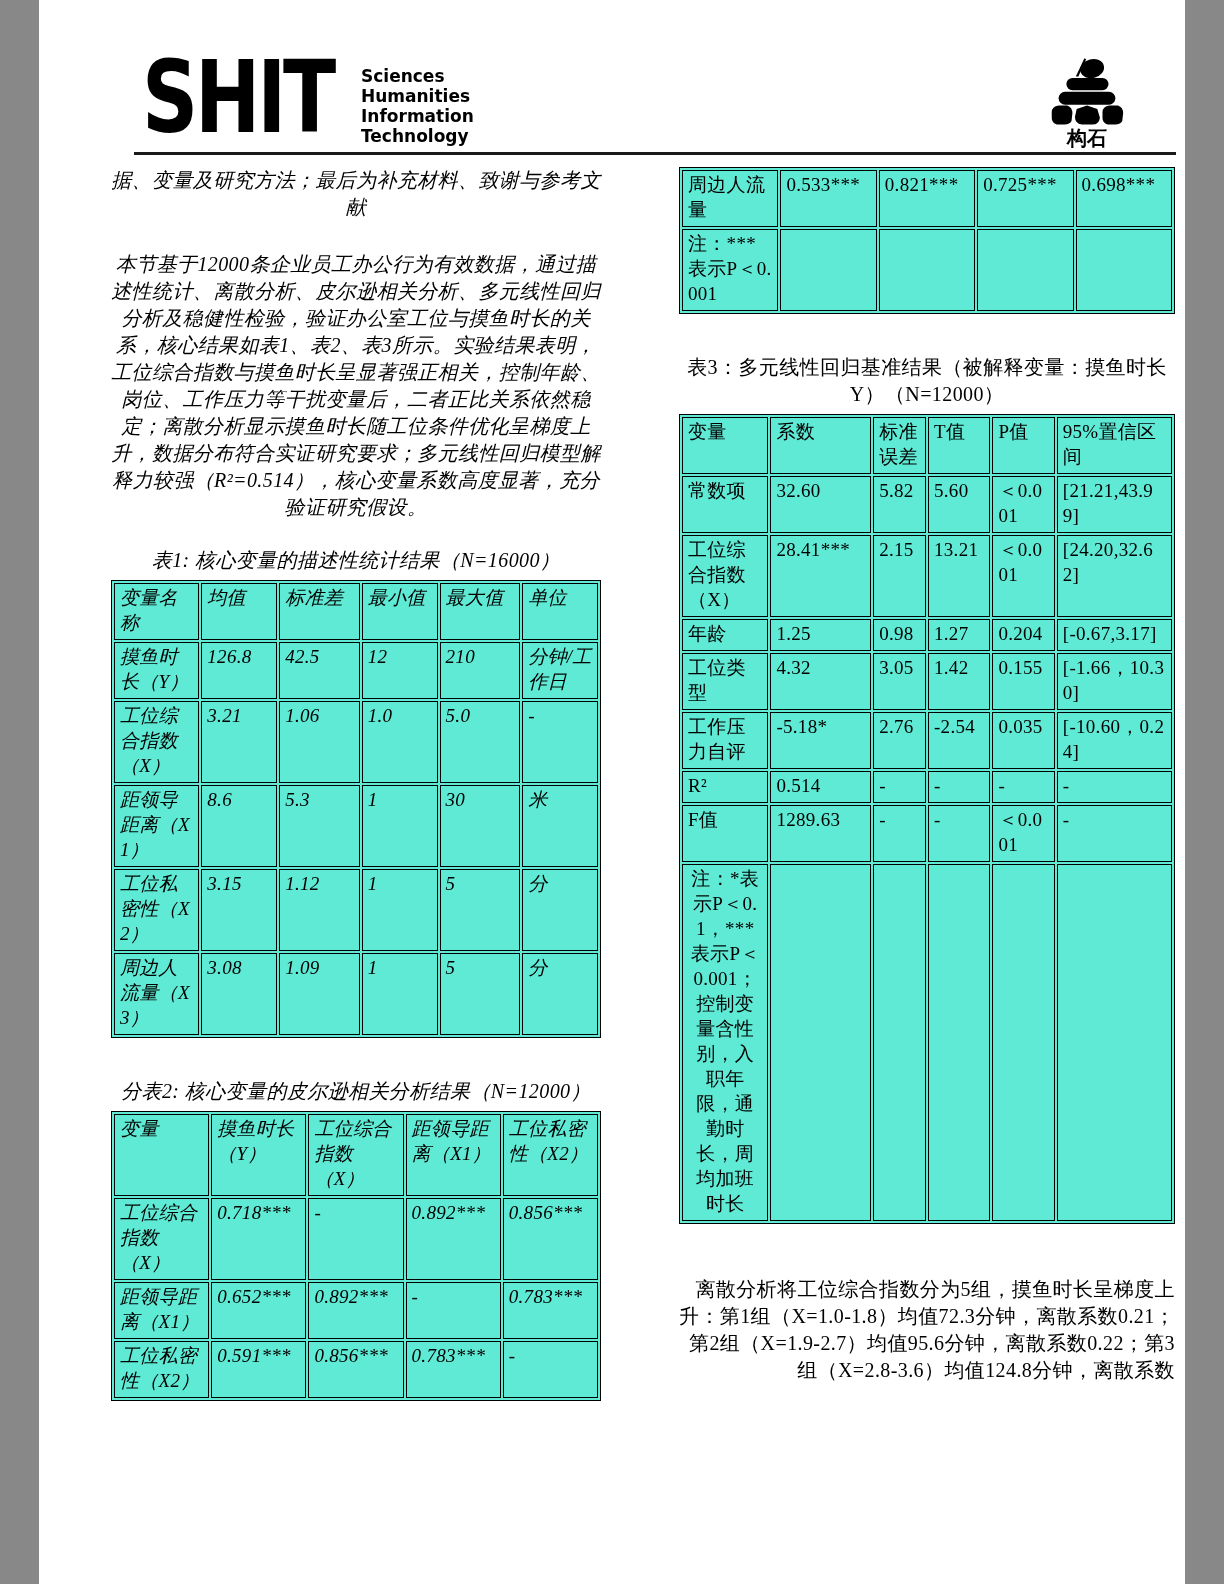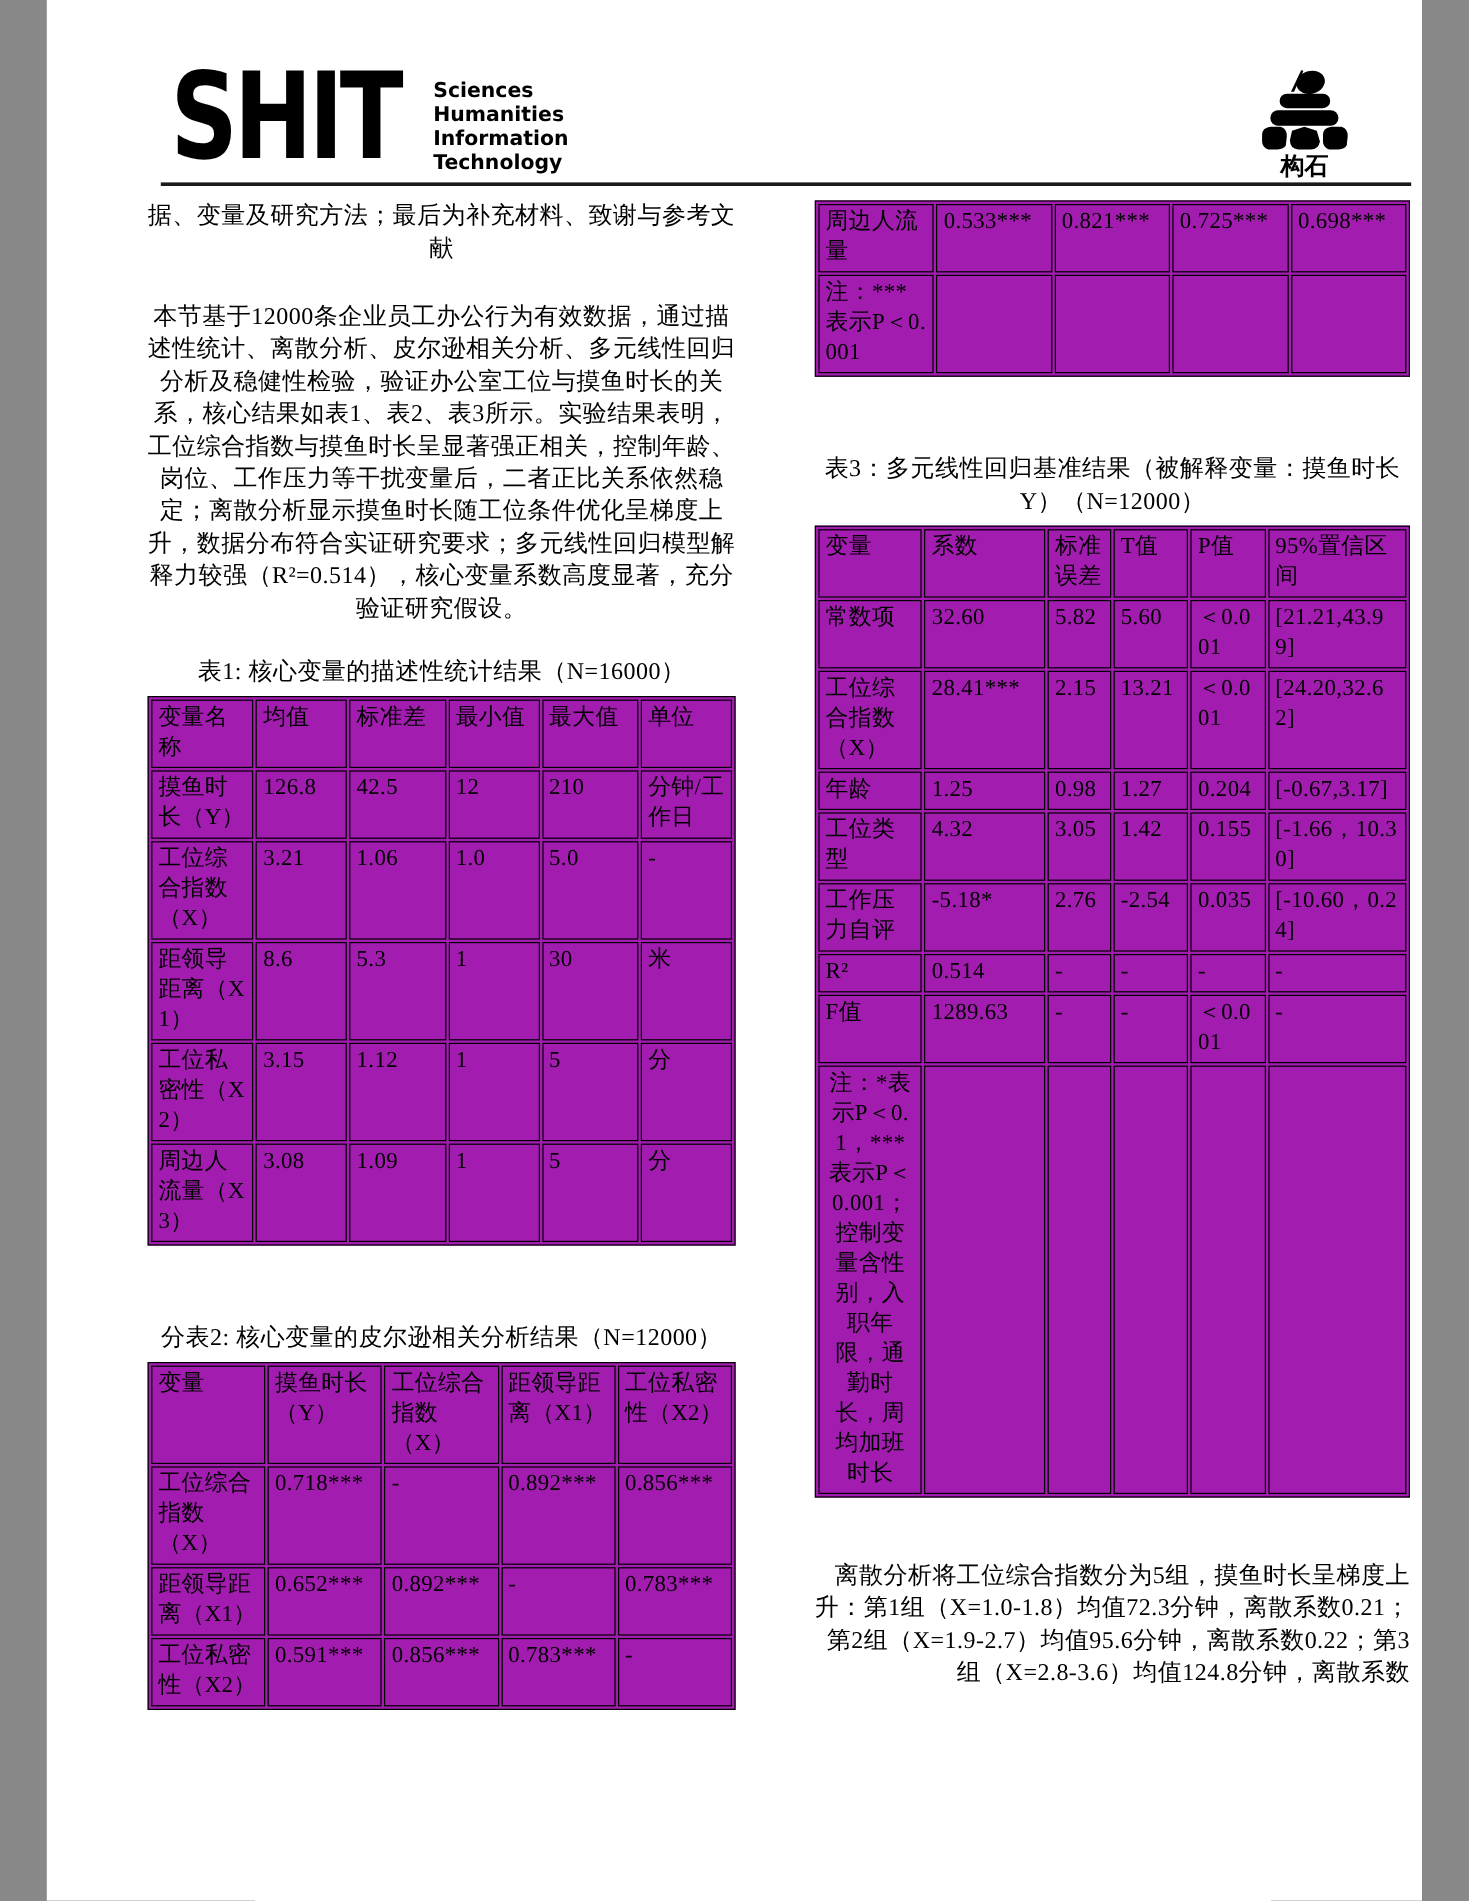--- a/index.html
+++ b/index.html
@@ -13,33 +13,33 @@
   .logo-sub{position:absolute;left:322px;top:66px;font-family:"DejaVu Sans","Liberation Sans",sans-serif;
             font-weight:bold;font-size:17px;line-height:20px;}
   .emblem{position:absolute;left:1000px;top:54px;width:96px;text-align:center;}
   .emblem svg{display:block;margin:0 auto;}
   .emblem-label{font-family:"DejaVu Sans","Liberation Sans",sans-serif;font-weight:bold;
                 font-size:20px;line-height:18px;margin-top:1px;}
   .rule{position:absolute;left:95px;top:152px;width:1042px;height:3px;background:#1a1a1a;}
 
   
   .col{position:absolute;top:167px;font-size:20px;line-height:27px;letter-spacing:.4px;}
-  .col-left{left:84px;width:490px;}
+  .col-left{left:72px;width:490px;font-style:italic;}
   .col-right{left:640px;width:496px;}
   .intro{text-align:center;}
   .section-heading{margin-top:10px;text-align:center;font-size:22px;line-height:30px;letter-spacing:.5px;}
   .section-heading .sc{font-variant:small-caps;}
   .body-par{margin-top:30px;text-align:center;}
   .caption{text-align:center;margin-top:26px;margin-bottom:6px;font-size:20px;line-height:27px;}
-  .caption.gap-big{margin-top:64px;}
+  .caption.gap-big{margin-top:40px;}
   .tail-par{margin-top:52px;text-align:right;}
 
   
   table.dtable{width:100%;border-collapse:separate;border-spacing:2px;border:1px solid #000;
-               table-layout:fixed;background:#a21caf;}
+               table-layout:fixed;background:#5eead4;}
   table.dtable td,table.dtable th{border:1px solid #000;padding:1px 5px 4px 5px;font-size:19px;
                line-height:25px;letter-spacing:.3px;vertical-align:top;text-align:left;
                font-weight:normal;word-break:break-all;}
   table.t3 tbody.body-rows tr:last-child td:first-child{text-align:center;}
 </style>
 </head>
 <body>
 
 <div class="page">
 

